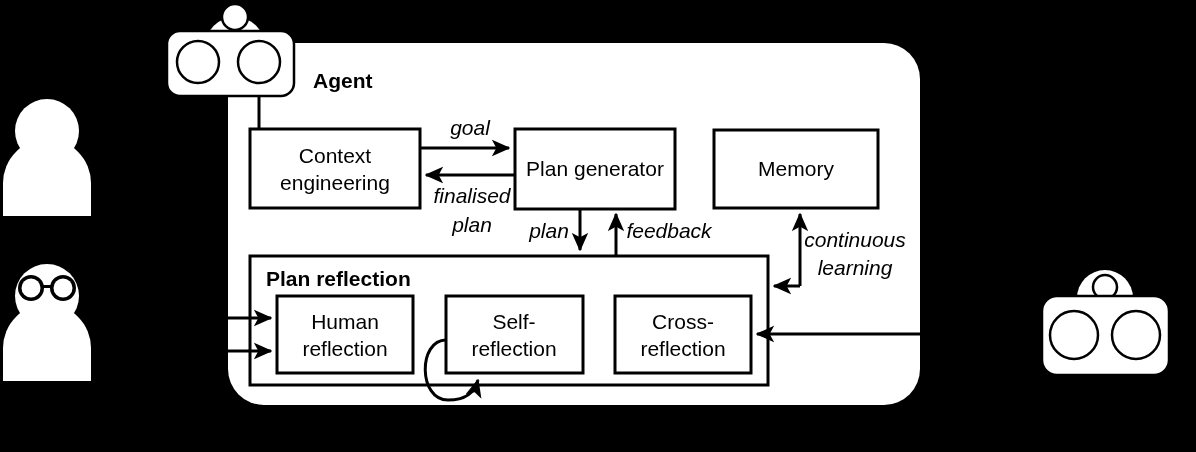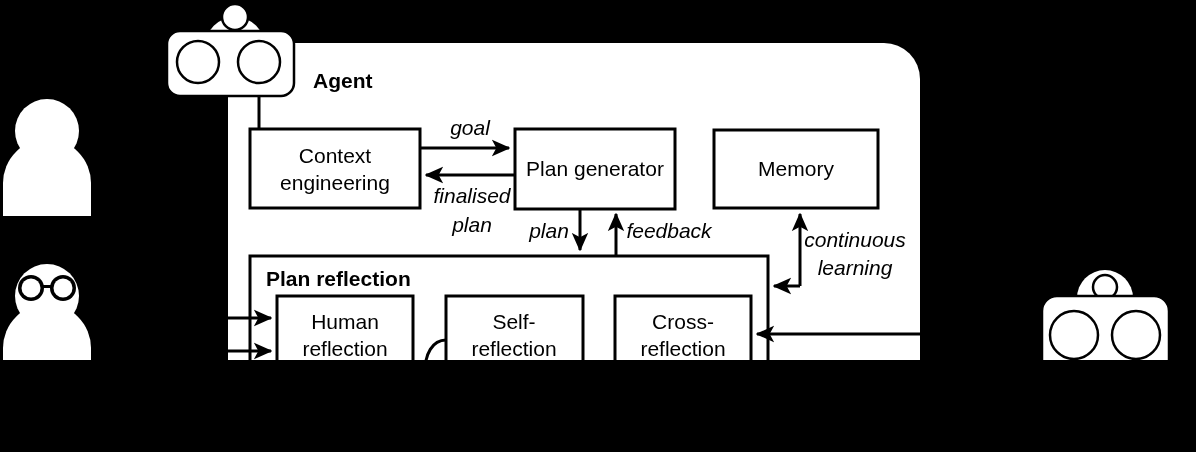--- a/index.html
+++ b/index.html
@@ -3,21 +3,21 @@
 <meta charset="utf-8">
 <style>
   html, body {
     margin: 0;
     padding: 0;
     background: #000000;
   }
   #canvas {
     position: relative;
     width: 1196px;
-    height: 360px;
+    height: 452px;
     background: #000000;
     overflow: hidden;
     font-family: "Liberation Sans", sans-serif;
   }
   #diagram-svg {
     position: absolute;
     left: 0;
     top: 0;
     width: 1196px;
     height: 452px;

